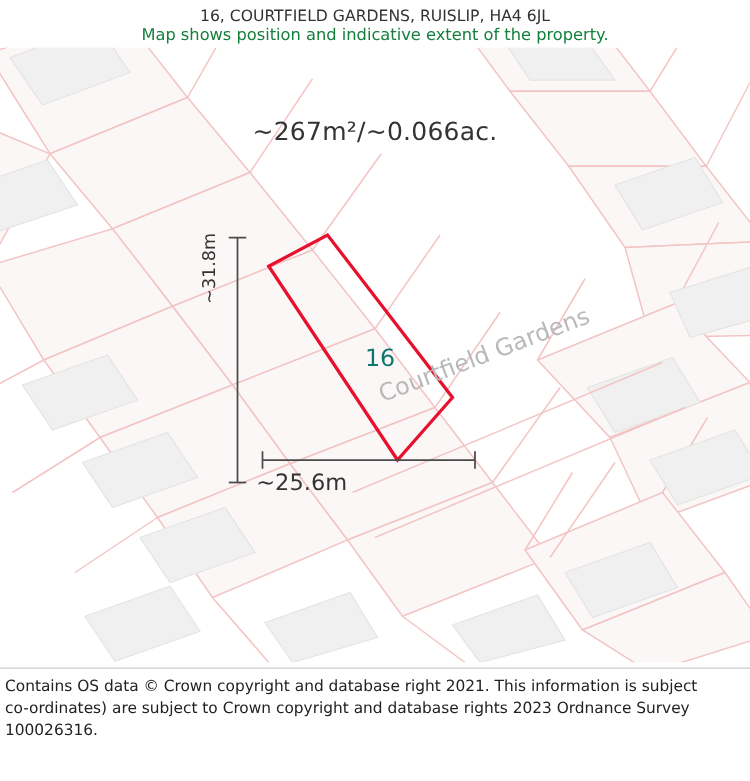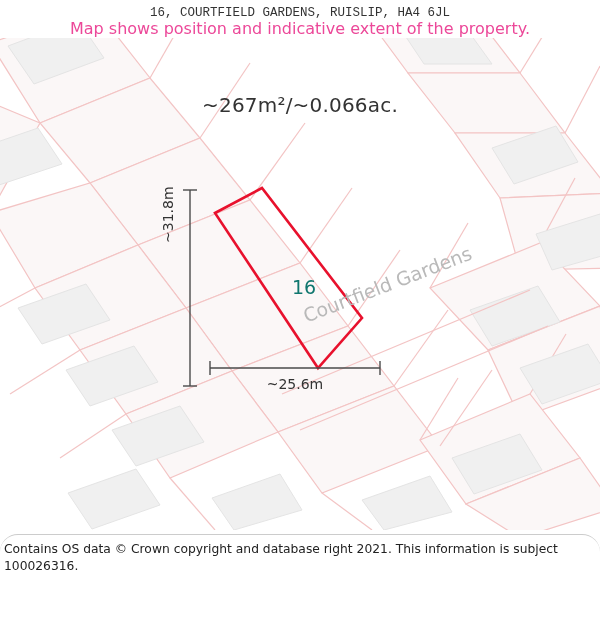--- a/index.html
+++ b/index.html
@@ -27,25 +27,24 @@
     width: 600px;
     height: 42px;
     text-align: center;
     padding-top: 5px;
     box-sizing: border-box;
   }
   .header .title {
     font-size: 12.5px;
     color: #333333;
     line-height: 16px;
-    font-family: Liberation Mono, monospace;
   }
   .header .subtitle {
-    font-size: 16px;
-    color: #ec4899;
+    font-size: 13px;
+    color: #15803d;
     line-height: 16px;
   }
   
   .map {
     position: absolute;
     top: 38px;
     left: 0;
     width: 600px;
     height: 492px;
     background: #ffffff;
@@ -58,21 +57,20 @@
   .footer {
     position: absolute;
     top: 534px;
     left: 0;
     width: 600px;
     height: 91px;
     box-sizing: border-box;
     padding: 6px 4px 0 4px;
     border-top: 1px solid #cccccc;
     background: #ffffff;
-    border-radius: 18px;
   }
   .footer p {
     margin: 0;
     font-size: 12.3px;
     line-height: 17.4px;
     color: #222222;
   }
   .area-label {
     position: absolute;
     left: 0;
@@ -91,22 +89,21 @@
     color: #333333;
     transform: rotate(-90deg);
     transform-origin: left top;
     white-space: nowrap;
   }
   .dim-h {
     position: absolute;
     left: 205px;
     top: 338px;
     width: 180px;
-    text-align: center;
-    font-size: 14px;
+    font-size: 18px;
     color: #333333;
   }
   .plot-number {
     position: absolute;
     left: 292px;
     top: 238px;
     font-size: 19px;
     color: #0f766e;
   }
   .street-name {
@@ -230,16 +227,17 @@
 
     <div class="area-label">~267m²/~0.066ac.</div>
     <div class="dim-v">~31.8m</div>
     <div class="dim-h">~25.6m</div>
     <div class="plot-number">16</div>
     <div class="street-name">Courtfield Gardens</div>
   </div>
 
   <div class="footer">
     <p>Contains OS data © Crown copyright and database right 2021. This information is subject</p>
+    <p>co-ordinates) are subject to Crown copyright and database rights 2023 Ordnance Survey</p>
     <p>100026316.</p>
   </div>
 
 </div>
 
 </body></html>

